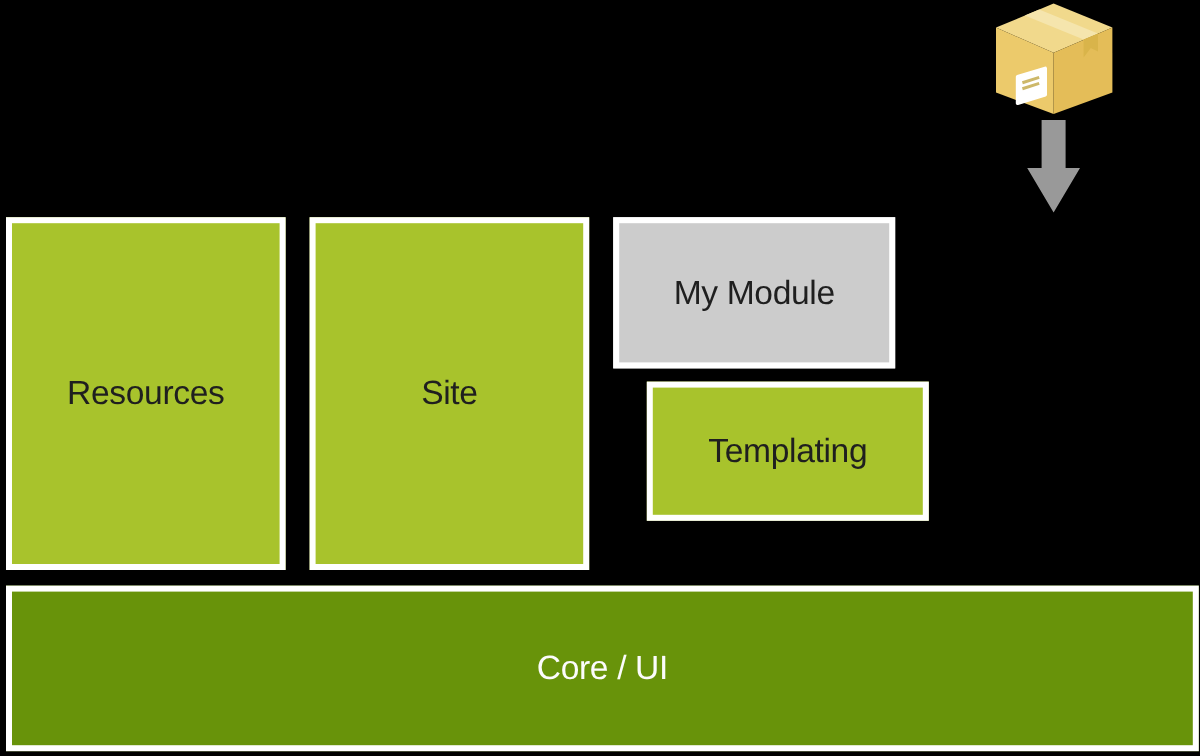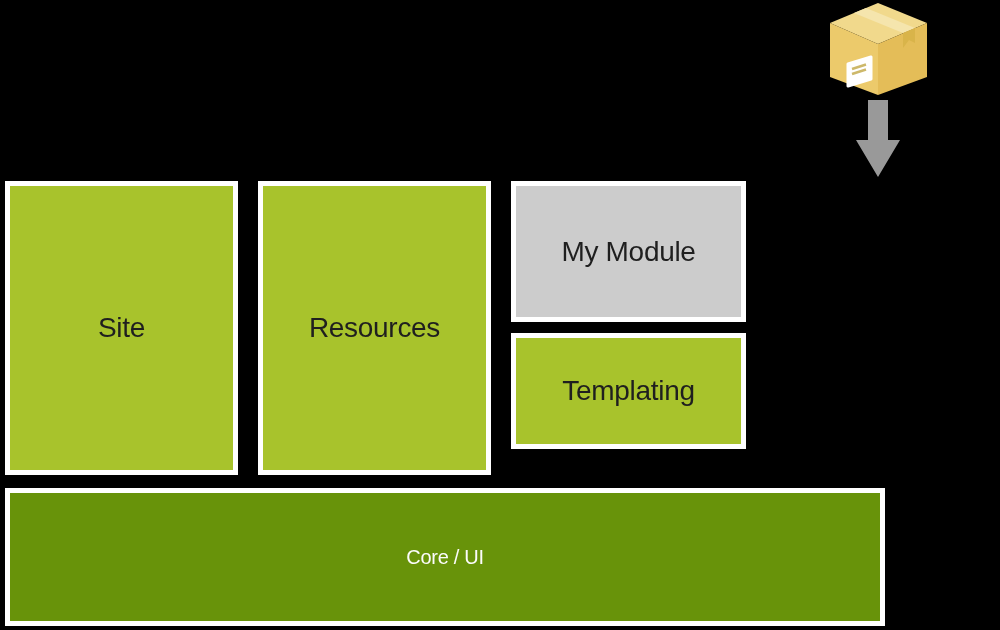--- a/index.html
+++ b/index.html
@@ -51,38 +51,38 @@
   .module-box .label { padding: 0 18px; }
   .col-wide { width: 233px; height: 294px; flex: 0 0 auto; }
   .stack {
     width: 235px;
     height: 294px;
     flex: 0 0 auto;
     display: flex;
     flex-direction: column;
     gap: 11px;
   }
-  .stack-top    { width: 100%; height: 141px; background: var(--custom_module_gray, #cccccc); align-items: center; }
-  .stack-bottom { width: 100%; height: 116px; }
+  .stack-top    { width: 100%; height: 126px; background: var(--custom_module_gray, #cccccc); align-items: center; }
+  .stack-bottom { width: 100%; height: 116px; margin-left: 28px; }
 
   
   .core-bar {
     position: absolute;
     left: 5px;
     top: 488px;
-    width: 880px;
+    width: 994px;
     height: 138px;
     box-sizing: border-box;
     border: 5px solid var(--border_white, #ffffff);
     background: var(--core_green, #68930a);
     display: flex;
     align-items: center;
     justify-content: center;
     color: var(--text_light, #fcfcfc);
-    font-size: 20px;
+    font-size: 28px;
     letter-spacing: -0.3px;
     text-align: center;
   }
 </style>
 </head>
 <body>
 
 <div class="stage" style="--background: #000000; --module_green: #a8c32c; --core_green: #68930a; --custom_module_gray: #cccccc; --border_white: #ffffff; --text_dark: #1f1f1f; --text_light: #fcfcfc; --arrow_gray: #999999; --package_top: #f1d98c; --package_left: #ecca6b; --package_right: #e4bd58; --package_tape: #f5e5ad; --package_tape_fold: #d9b44a; --package_label: #ffffff; --package_label_lines: #cdb86a;">
 
   <svg class="drop-illustration" viewBox="0 0 120 181">
@@ -105,25 +105,25 @@
       </g>
     </g>
 
     <polygon points="50,100 70,100 70,140 82,140 60,177 38,140 50,140" fill="#999999"></polygon>
   </svg>
 
   <div class="module-row">
 
 
     <div class="module-box col-wide">
-      <span class="label">Site</span>
+      <span class="label">Resources</span>
     </div>
 
     <div class="module-box col-wide">
-      <span class="label">Resources</span>
+      <span class="label">Site</span>
     </div>
 
     <div class="stack">
       <div class="module-box stack-top">
         <span class="label">My Module</span>
       </div>
       <div class="module-box stack-bottom">
         <span class="label">Templating</span>
       </div>
     </div>

